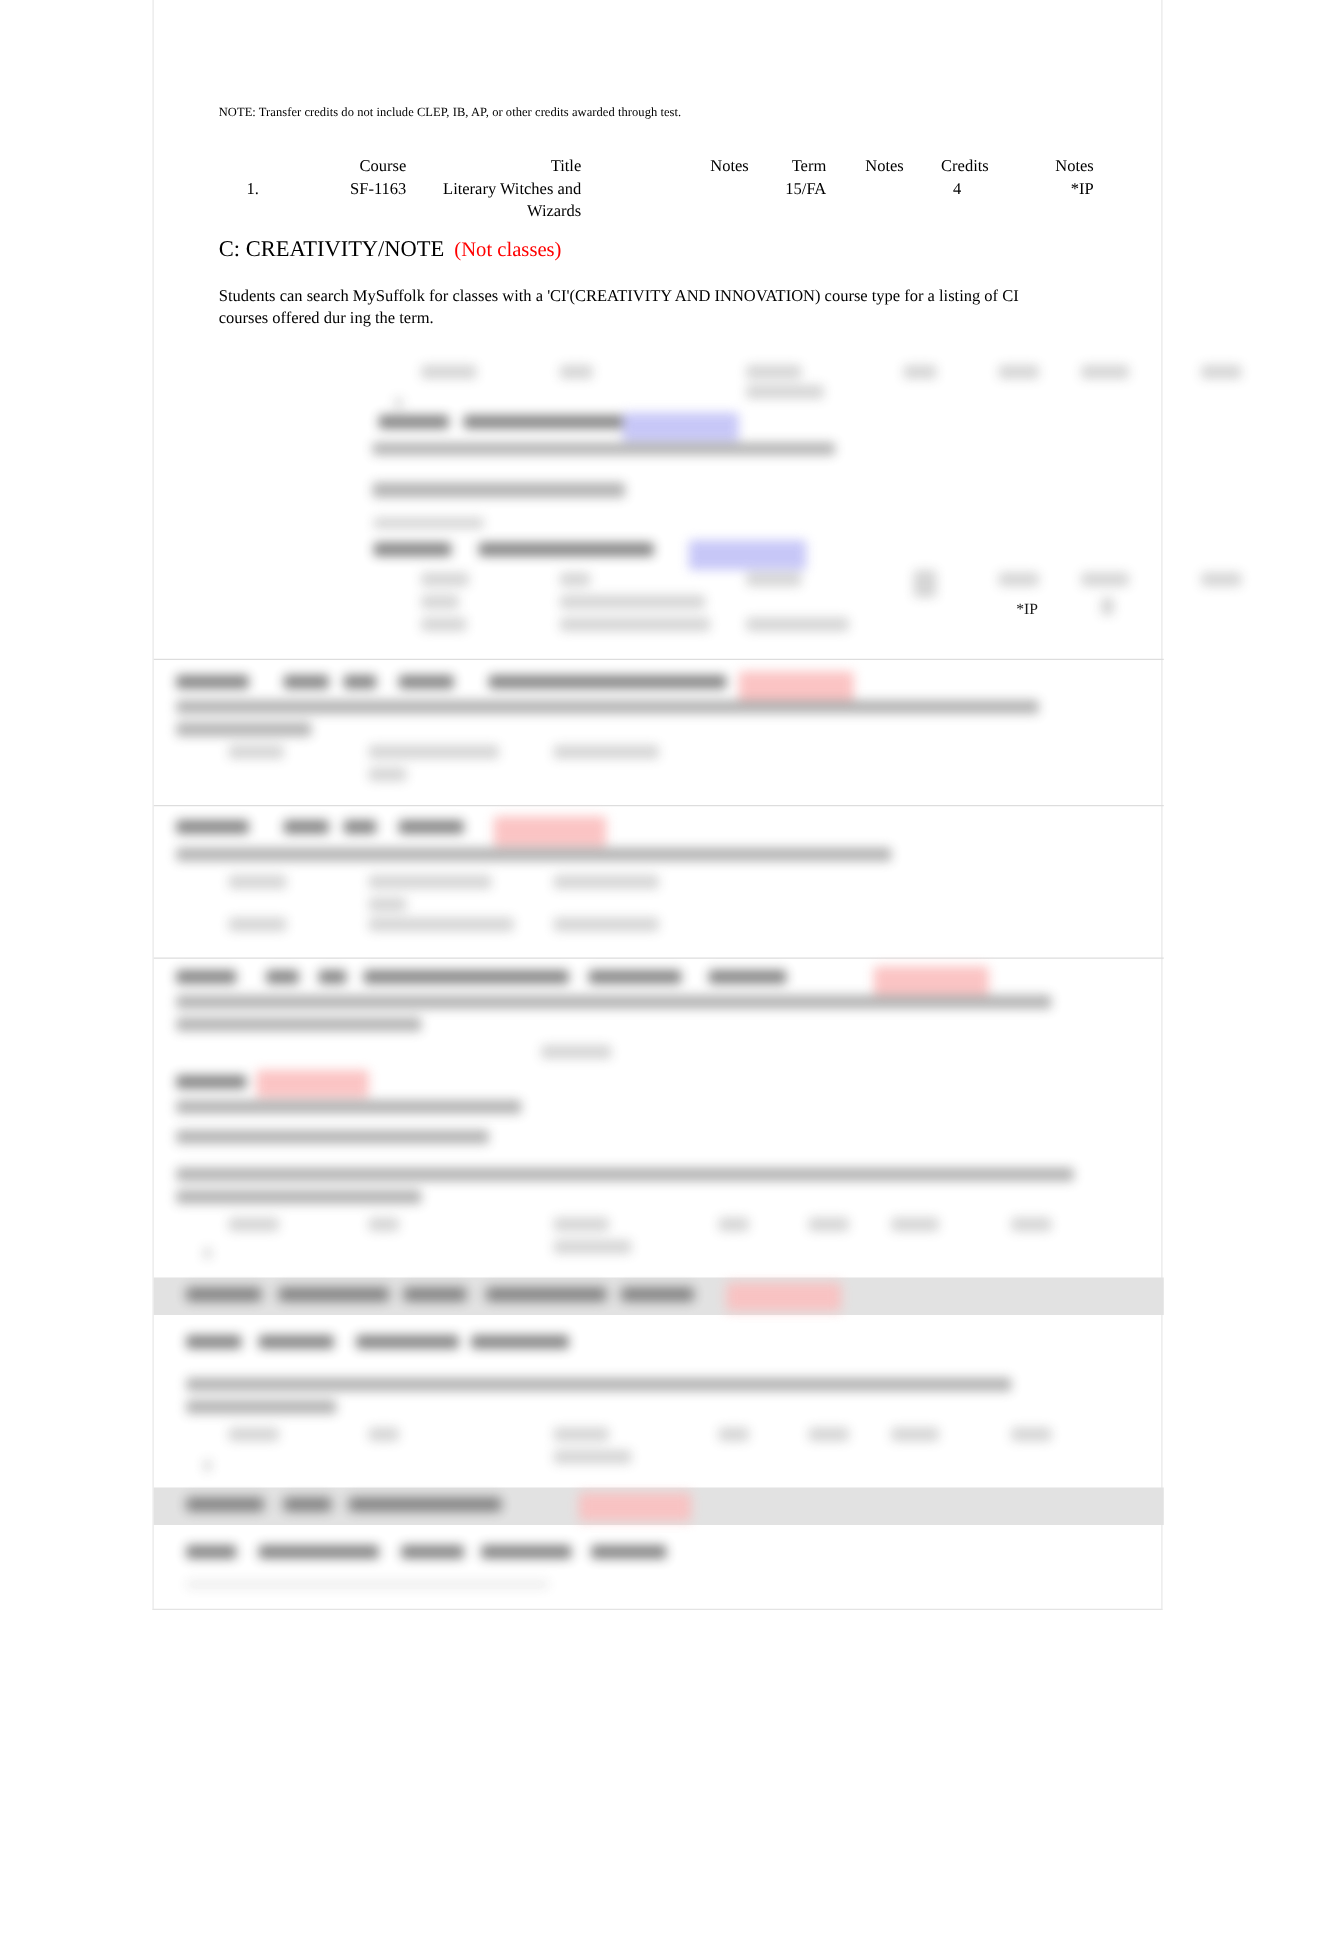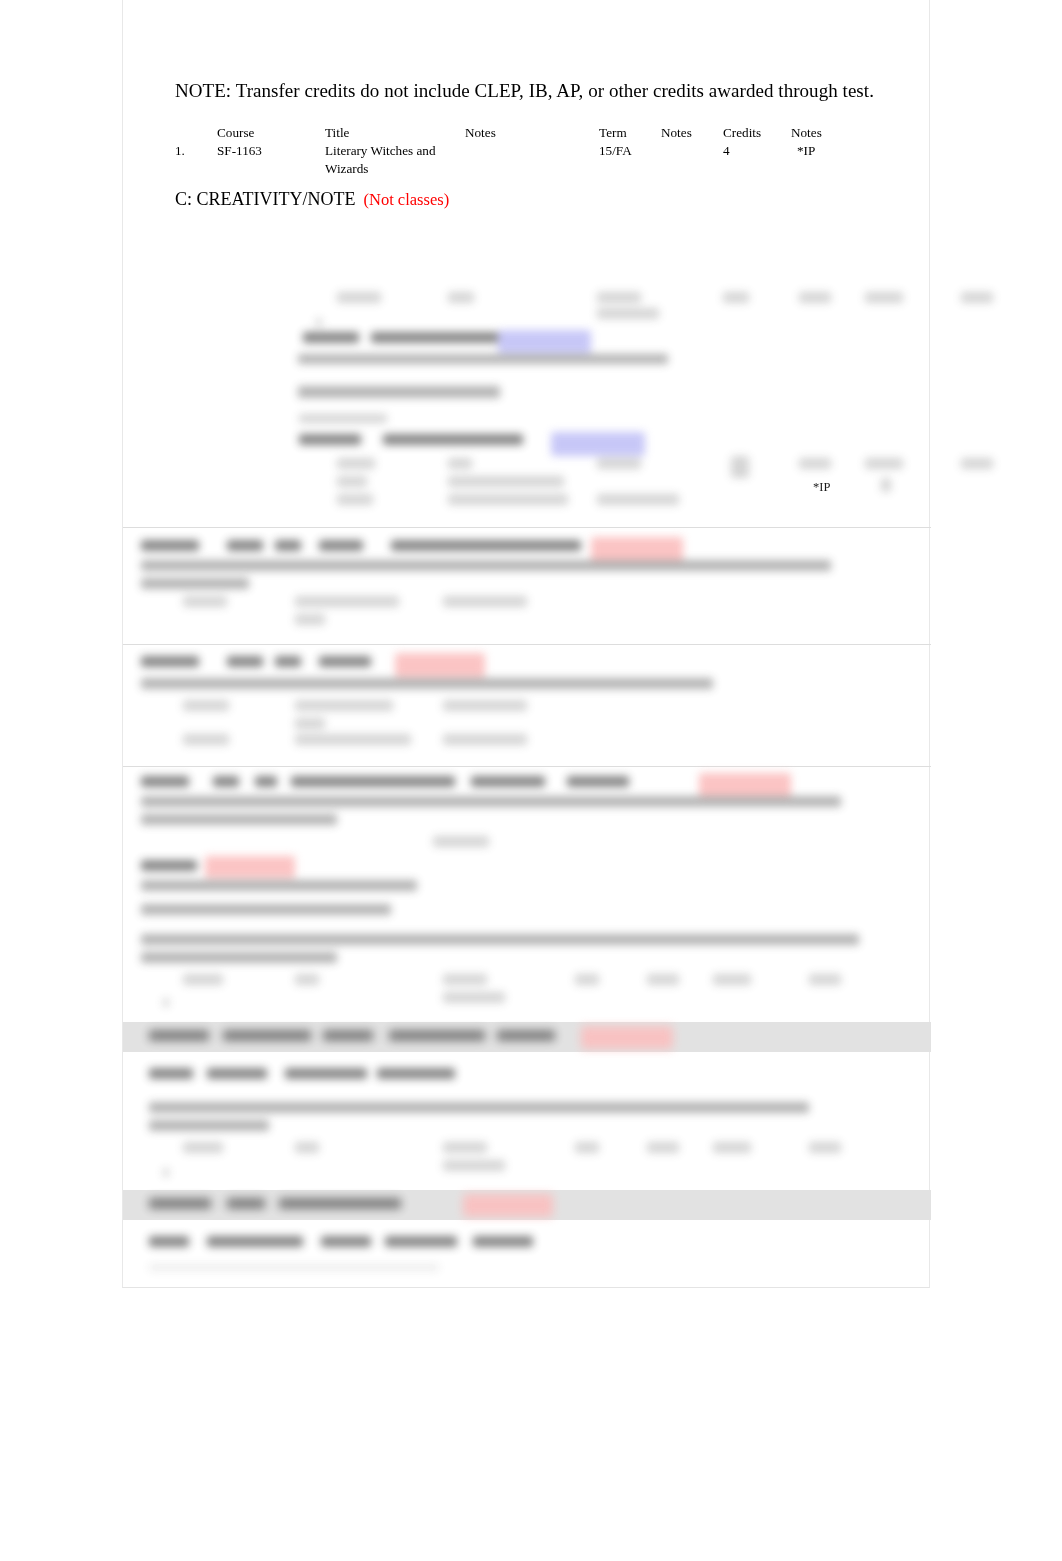--- a/index.html
+++ b/index.html
@@ -32,41 +32,41 @@
 
   #content {
     position: absolute;
     left: 52px;
     top: 82px;
     width: 712px;
   }
 
   
   .note-line {
-    font-size: 19px;
+    font-size: 10px;
     line-height: 17px;
     letter-spacing: 0.05px;
     white-space: nowrap;
   }
   .spacer-sm { height: 16px; }
   .spacer-xs { height: 9px; }
 
   
   table.audit-table {
     border-collapse: collapse;
     width: 700px;
     table-layout: fixed;
     font-size: 13.2px;
   }
   table.audit-table th,
   table.audit-table td {
     padding: 0;
     vertical-align: top;
     font-weight: normal;
-    text-align: left;
+    text-align: right;
     line-height: 18px;
   }
   col.c-num   { width: 42px; }
   col.c-crs   { width: 108px; }
   col.c-ttl   { width: 140px; }
   col.c-need  { width: 134px; }
   col.c-term  { width: 62px; }
   col.c-grade { width: 62px; }
   col.c-cred  { width: 68px; }
   col.c-notes { width: 84px; }
@@ -210,20 +210,21 @@
       </tbody>
     </table>
 
     <div class="sec-head">
       <span>C: CREATIVITY/NOTE</span><span class="status">(Not classes)</span>
     </div>
 
 
     <div class="spacer-sm"></div>
 
+    <div class="sec-para">Students can search MySuffolk for classes with a 'CI'(CREATIVITY AND INNOVATION) course type for a listing of CI courses offered dur ing the term.</div>
   </div>
 
   <div class="bz blurred" style="top:288px; height:90px;">
     <div class="bline light" style="left:214px; top:4px; width:44px;"></div>
     <div class="bline light" style="left:325px; top:4px; width:26px;"></div>
     <div class="bline light" style="left:474px; top:4px; width:44px;"></div>
     <div class="bline light" style="left:600px; top:4px; width:26px;"></div>
     <div class="bline light" style="left:676px; top:4px; width:32px;"></div>
     <div class="bline light" style="left:742px; top:4px; width:38px;"></div>
     <div class="bline light" style="left:838px; top:4px; width:32px;"></div>

